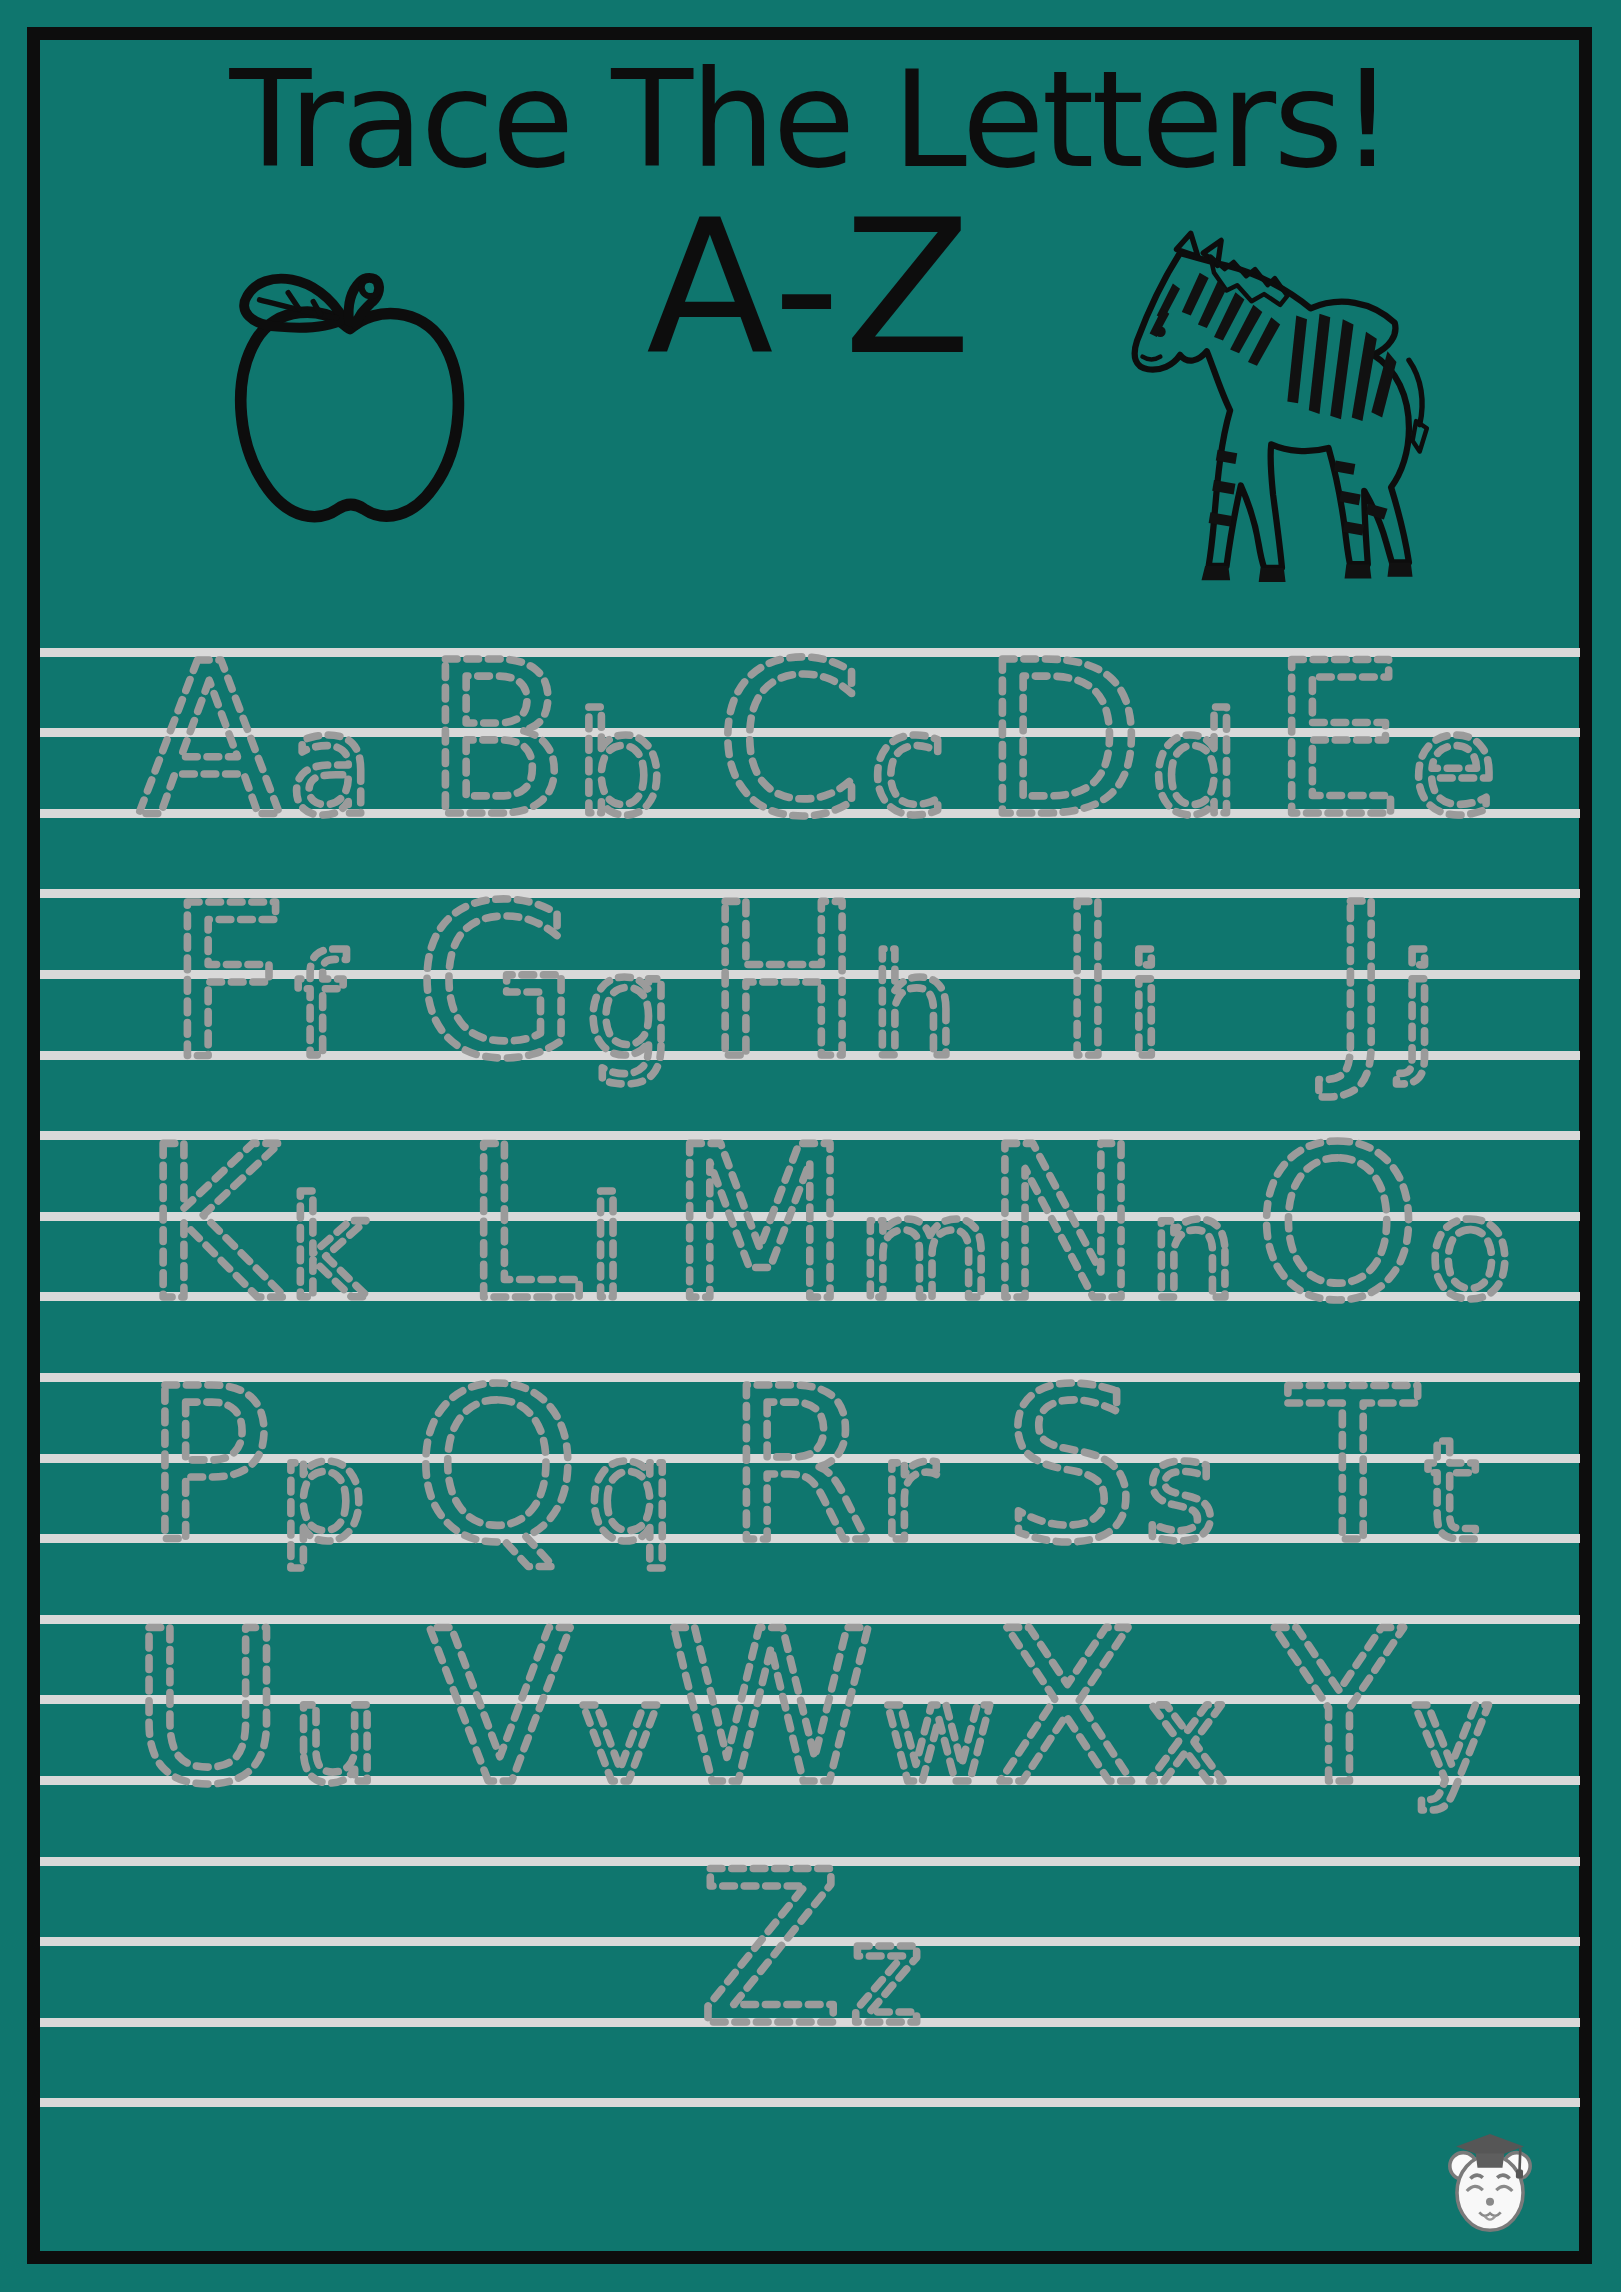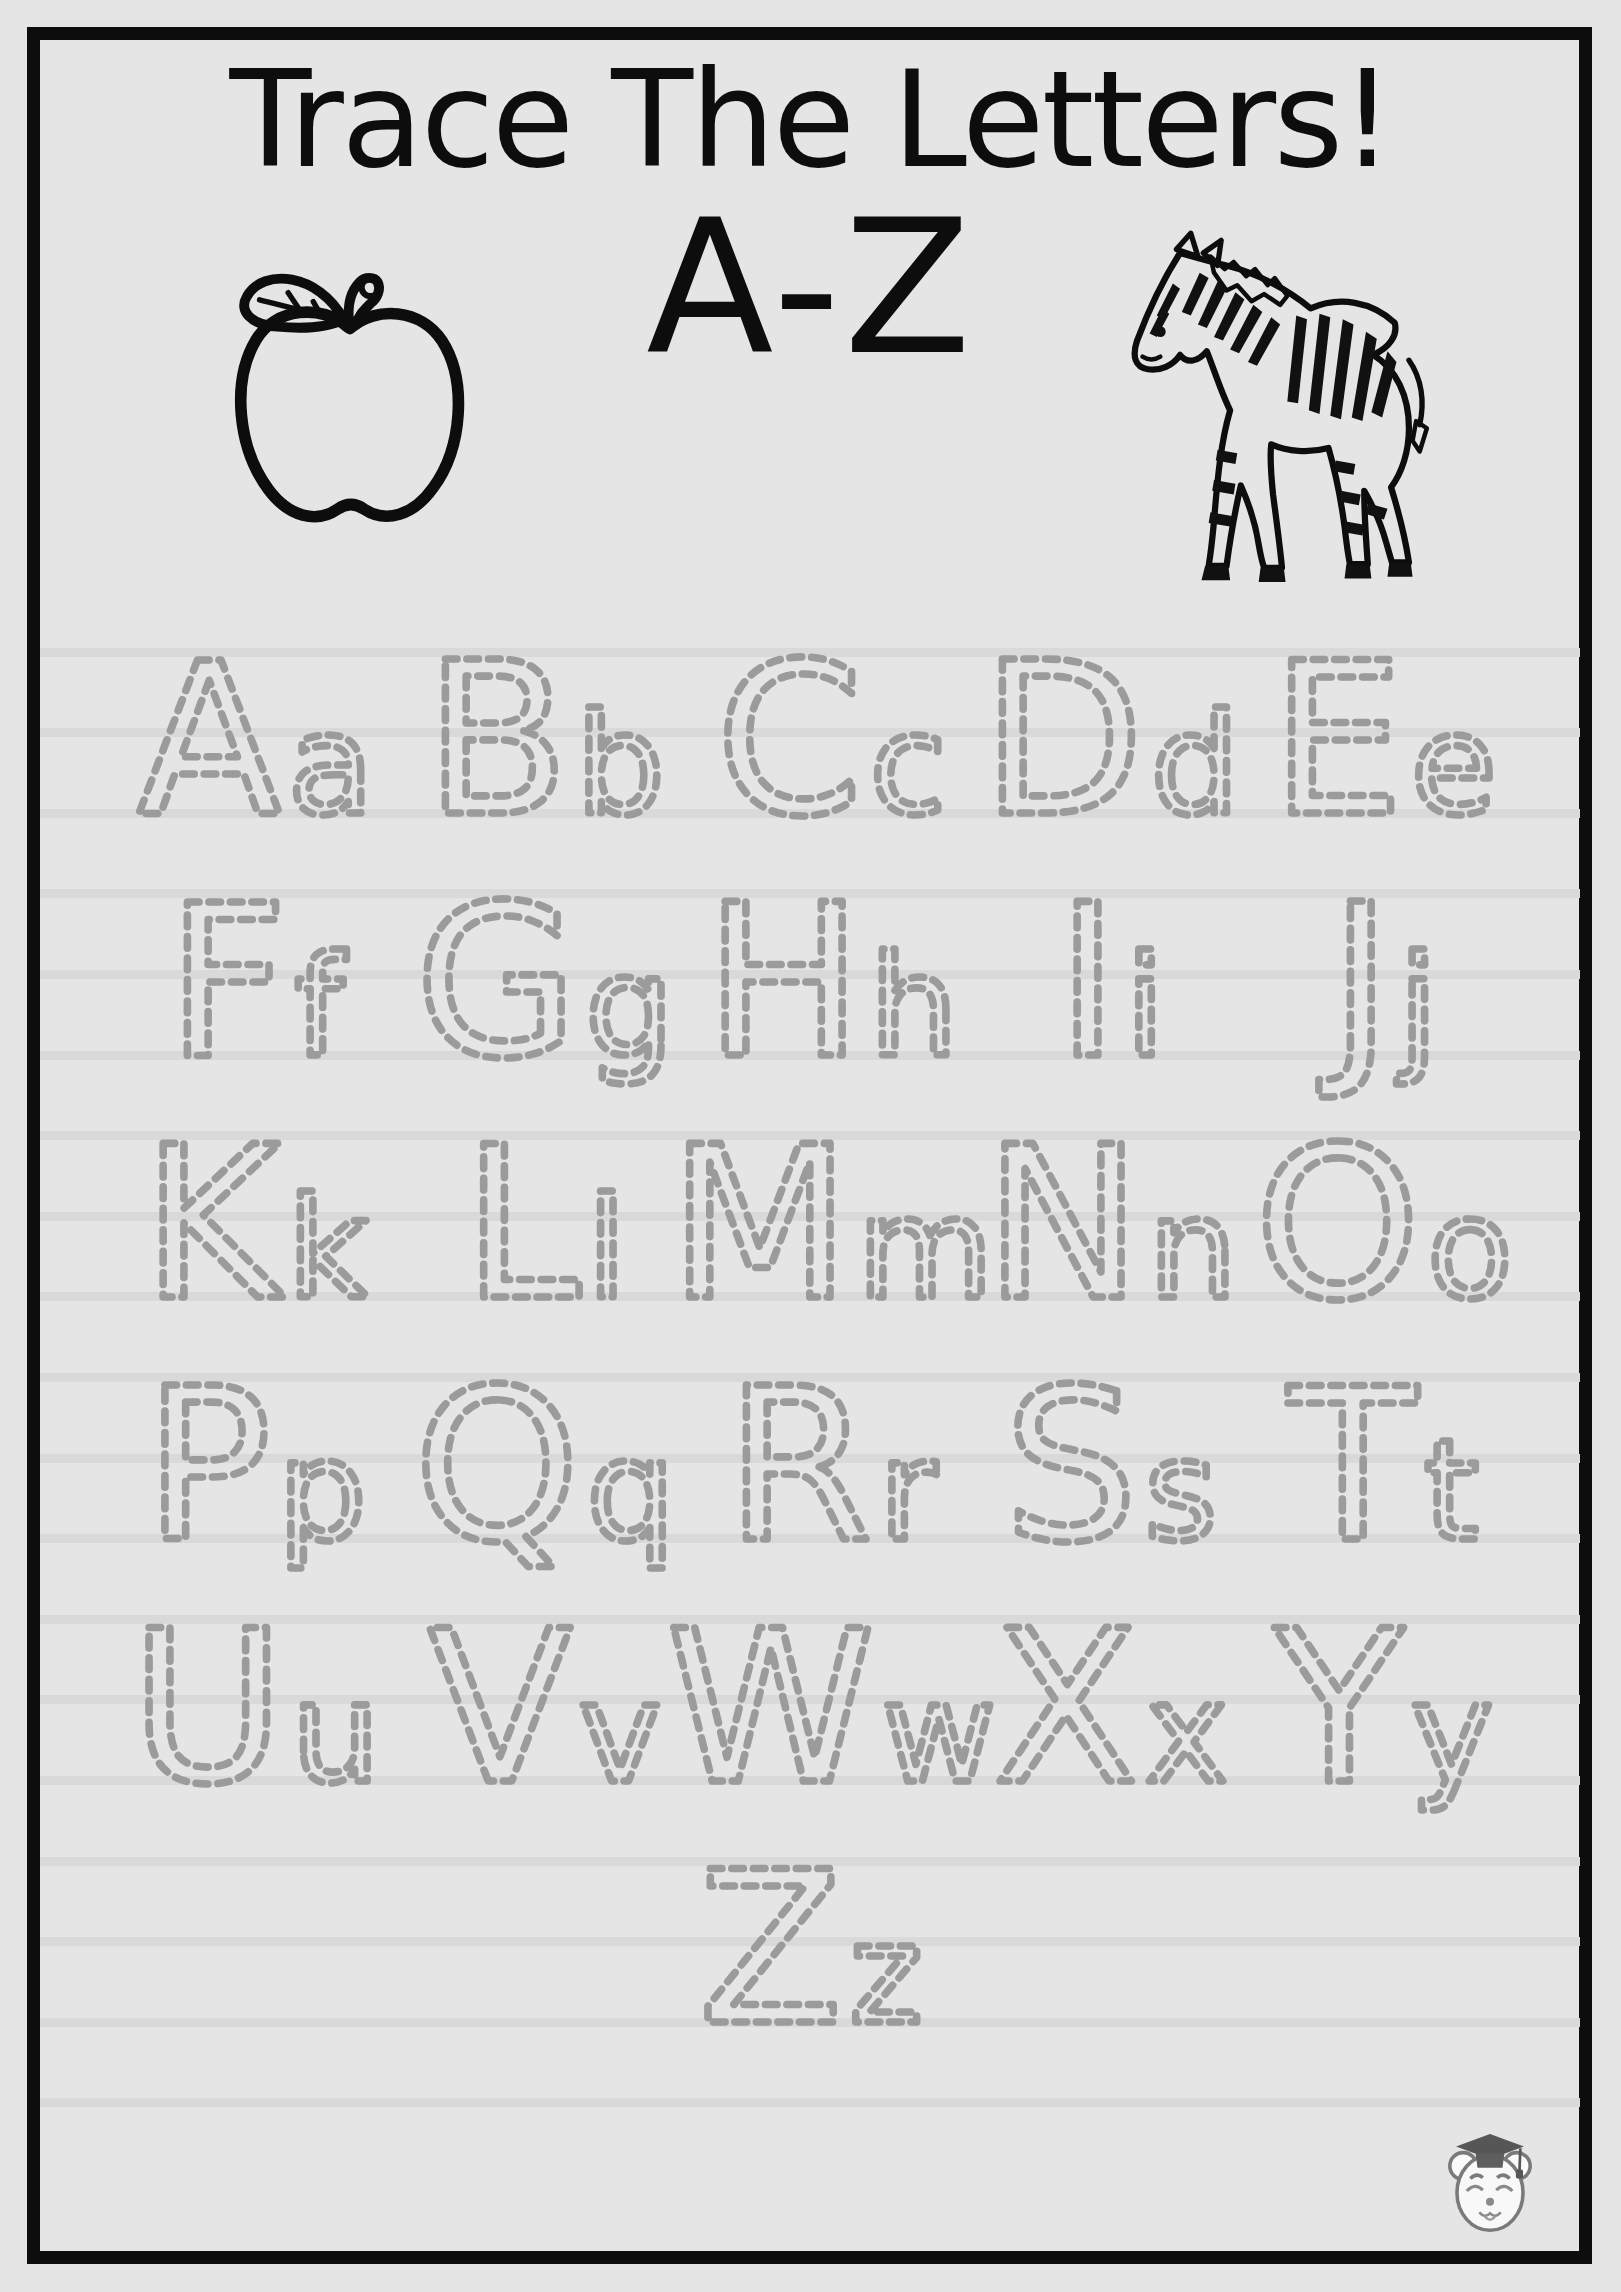--- a/index.html
+++ b/index.html
@@ -1,19 +1,19 @@
 <!DOCTYPE html>
 <html style="font-size:14.3px"><head>
 <meta charset="utf-8">
 <style>
   html,body{margin:0;padding:0;background:#ffffff;}
   .page{
     position:relative;
     width:1621px;height:2293px;
-    background:#e5e5e5;
+    background:#0f766e;
     font-family:"DejaVu Sans", sans-serif;
     overflow:hidden;
   }
   .frame{
     position:absolute;
     left:27px;top:27px;right:29px;bottom:29px;
     border:13.4px solid #0d0d0d;
   }
   .title{
     position:absolute;

